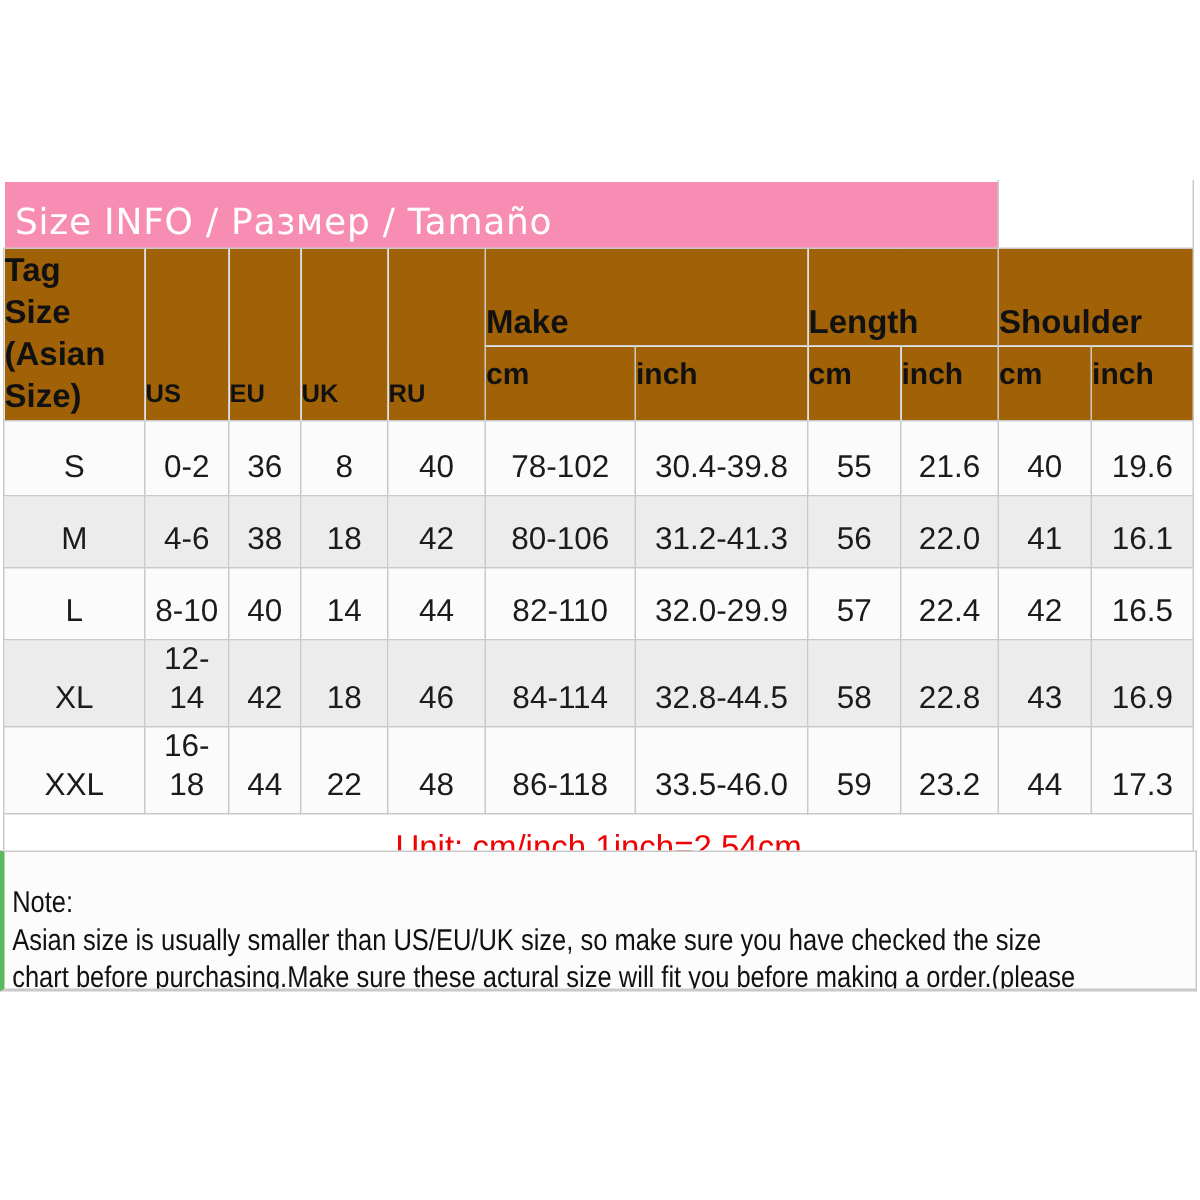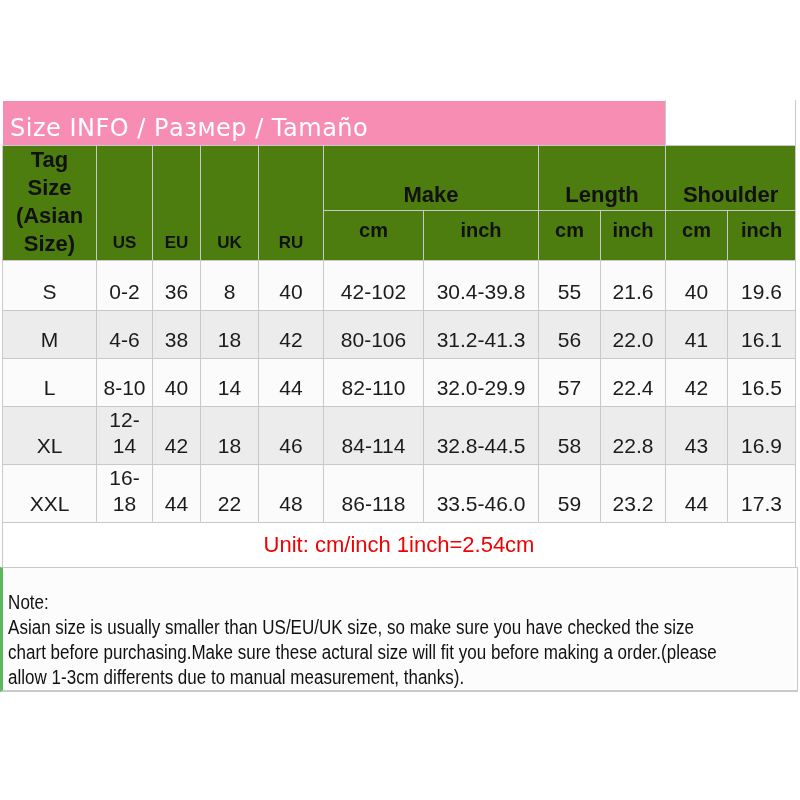--- a/index.html
+++ b/index.html
@@ -1,20 +1,20 @@
 <!DOCTYPE html>
 <html><head>
 <meta charset="utf-8">
 <style>
   * { margin: 0; padding: 0; box-sizing: border-box; }
   html, body { width: 800px; height: 800px; background: #ffffff; overflow: hidden; }
   body { position: relative; font-family: "Liberation Sans", sans-serif; color: #1b1b1b; }
 
   .size-table {
-    position: absolute; left: 2px; top: 100px;
+    position: absolute; left: 2px; top: 120px;
     width: 793px; table-layout: fixed;
     border-collapse: collapse;
     font-family: "Liberation Sans", sans-serif;
   }
   .size-table td { border: 1px solid #c9c9c9; overflow: hidden; }
 
   
   .r-title td { height: 45px; border-top-color: #ffffff; }
   .title-cell {
     background: #f88db4; color: #ffffff;
@@ -23,21 +23,21 @@
     vertical-align: bottom; text-align: left;
     padding: 0 0 3px 7px;
     border-left-color: #ffffff !important;
   }
   .blank-cell { background: #ffffff; }
 
   
   .r-group td { height: 65px; }
   .r-sub td { height: 50px; }
   .hdr {
-    background: #4d7c0f; font-weight: bold; text-align: center;
+    background: #a16207; font-weight: bold; 
     vertical-align: bottom; white-space: pre-line; color: #111;
   }
   .hdr.tag { font-size: 22px; line-height: 28px; padding-bottom: 2px; }
   .hdr.sys { font-size: 17px; padding-bottom: 7px; }
   .hdr.grp { font-size: 22px; padding-bottom: 2px; }
   .hdr.sub { font-size: 20px; padding-bottom: 18px; }
 
   
   .data-row td {
     text-align: center; vertical-align: bottom;
@@ -53,21 +53,21 @@
   
   .unit-row td { height: 47px; background: #ffffff; }
   .unit-cell {
     text-align: center; vertical-align: middle;
     color: #ee0202; font-size: 22px; padding-bottom: 3px;
   }
 
   
   .note-box {
     position: absolute; left: 0; top: 567px;
-    width: 798px; height: 125px;
+    width: 798px; height: 94px;
     background: #fcfcfc;
     border: 1px solid #c9c9c9;
     border-bottom-width: 2px;
     border-left: 3px solid #5cb85c;
     overflow: hidden;
   }
   .note-inner {
     padding: 22px 0 0 6px;
     width: 930px;
     transform: scaleX(0.85);
@@ -124,21 +124,21 @@
       <td class="hdr sub">cm</td>
       <td class="hdr sub">inch</td>
     </tr>
 
     <tr class="data-row odd rh50">
       <td>S</td>
       <td>0-2</td>
       <td>36</td>
       <td>8</td>
       <td>40</td>
-      <td>42-102</td>
+      <td>78-102</td>
       <td>30.4-39.8</td>
       <td>55</td>
       <td>21.6</td>
       <td>40</td>
       <td>19.6</td>
     </tr>
 
     <tr class="data-row even rh48">
       <td>M</td>
       <td>4-6</td>

